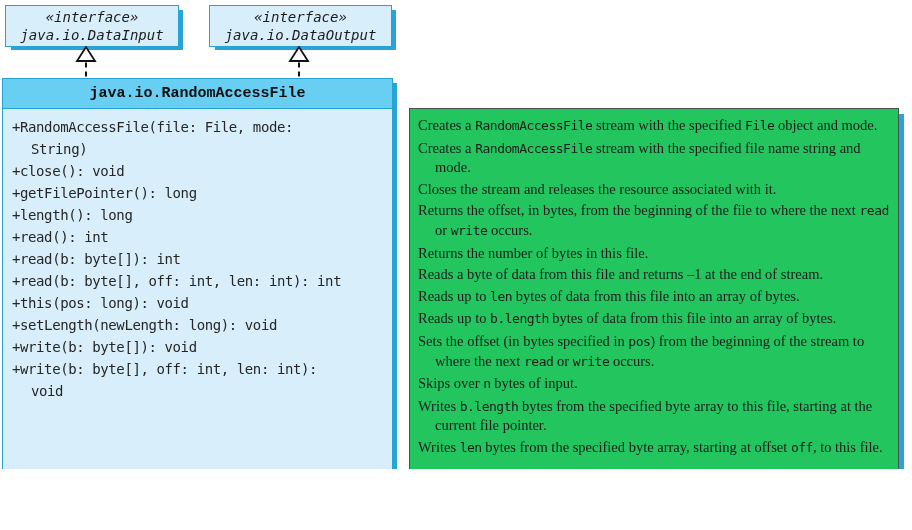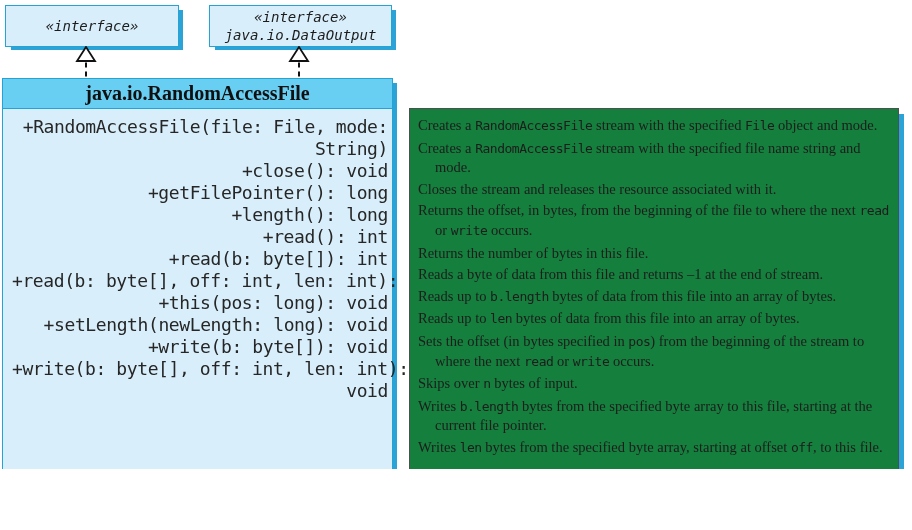--- a/index.html
+++ b/index.html
@@ -17,47 +17,48 @@
 
   
   .arrow{position:absolute;width:22px;height:34px;}
 
   
   .classbox{position:absolute;left:2px;top:78px;width:391px;height:441px;
             background:var(--body_fill);border:1.5px solid var(--border_cyan);
             box-shadow:5px 4px 0 -1px var(--shadow_blue);box-sizing:border-box;}
   .classhdr{height:29px;background:var(--header_fill);border-bottom:1.5px solid var(--border_cyan);
             display:flex;align-items:center;justify-content:center;
-            font-family:Liberation Serif, serif;font-weight:bold;font-size:20px;color:#101010;}
+            font-family:Liberation Mono, monospace;font-weight:bold;font-size:15px;color:#101010;}
   .methods{padding:7px 4px 6px 9px;font-family:"DejaVu Sans Mono",monospace;
-           font-size:18px;line-height:22px;color:#262626;letter-spacing:-0.4px;text-align:right;}
+           font-size:14px;line-height:22px;color:#262626;letter-spacing:-0.4px;}
   .method.gap{}
   .mline{white-space:pre;}
   .mline.cont{padding-left:19px;}
 
   
   .descbox{position:absolute;left:409px;top:108px;width:490px;height:403px;
-           background:#15803d;border:1.5px solid var(--right_border);
+           background:#22c55e;border:1.5px solid var(--right_border);
            box-shadow:6px 5px 0 -1px var(--shadow_blue);box-sizing:border-box;
            padding:7px 8px 4px 8px;}
   .desc{font-family:"Liberation Serif",serif;font-size:14.5px;line-height:18.6px;
         color:#1c1c1c;padding-left:17px;text-indent:-17px;margin-bottom:3px;}
   .desc .code{font-family:"DejaVu Sans Mono",monospace;font-size:13px;letter-spacing:-0.5px;
               font-style:normal;}
 
   
   .bottomrule{position:absolute;left:0;top:523px;width:912px;height:4px;background:var(--rule_black);}
 </style>
 </head>
 <body>
 
 <div class="stage">
 
   <div class="iface" style="left:5px;top:5px;width:172px;height:40px;">
     <div class="stereo">«interface»</div>
+    <div class="iname">java.io.DataInput</div>
   </div>
   <div class="iface" style="left:209px;top:5px;width:181px;height:40px;">
     <div class="stereo">«interface»</div>
     <div class="iname">java.io.DataOutput</div>
   </div>
 
   <svg class="arrow" style="left:75px;top:46px;" viewBox="0 0 22 34">
     <polygon points="11,1 2,15 20,15" fill="#ffffff" stroke="#111111" stroke-width="1.8"></polygon>
     <line x1="11" y1="16.5" x2="11" y2="34" stroke="#111111" stroke-width="2" stroke-dasharray="5,4"></line>
   </svg>
@@ -108,22 +109,22 @@
   </div>
 
   <div class="descbox">
     <div>
         <div class="desc"><span>Creates a </span><span class="code">RandomAccessFile</span><span> stream with the specified </span><span class="code">File</span><span> object and mode.</span></div>
         <div class="desc"><span>Creates a </span><span class="code">RandomAccessFile</span><span> stream with the specified file name string and mode.</span></div>
         <div class="desc"><span>Closes the stream and releases the resource associated with it.</span></div>
         <div class="desc"><span>Returns the offset, in bytes, from the beginning of the file to where the next </span><span class="code">read</span><span> or </span><span class="code">write</span><span> occurs.</span></div>
         <div class="desc"><span>Returns the number of bytes in this file.</span></div>
         <div class="desc"><span>Reads a byte of data from this file and returns –1 at the end of stream.</span></div>
+        <div class="desc"><span>Reads up to </span><span class="code">len</span><span> bytes of data from this file into an array of bytes.</span></div>
         <div class="desc"><span>Reads up to </span><span class="code">b.length</span><span> bytes of data from this file into an array of bytes.</span></div>
-        <div class="desc"><span>Reads up to </span><span class="code">len</span><span> bytes of data from this file into an array of bytes.</span></div>
         <div class="desc"><span>Sets the offset (in bytes specified in </span><span class="code">pos</span><span>) from the beginning of the stream to where the next </span><span class="code">read</span><span> or </span><span class="code">write</span><span> occurs.</span></div>
         <div class="desc"><span>Skips over </span><span class="code">n</span><span> bytes of input.</span></div>
         <div class="desc"><span>Writes </span><span class="code">b.length</span><span> bytes from the specified byte array to this file, starting at the current file pointer.</span></div>
         <div class="desc"><span>Writes </span><span class="code">len</span><span> bytes from the specified byte array, starting at offset </span><span class="code">off</span><span>, to this file.</span></div>
       </div>
   </div>
 
   <div class="bottomrule"></div>
 </div>
 

